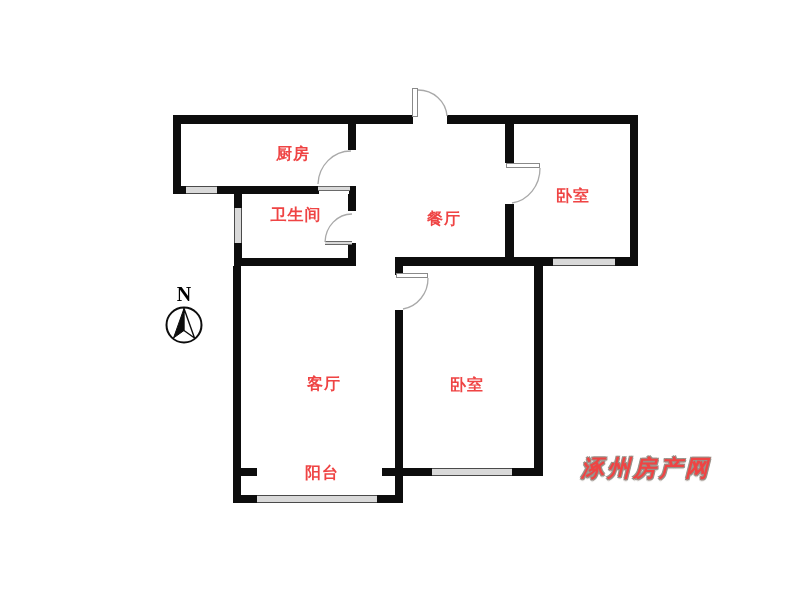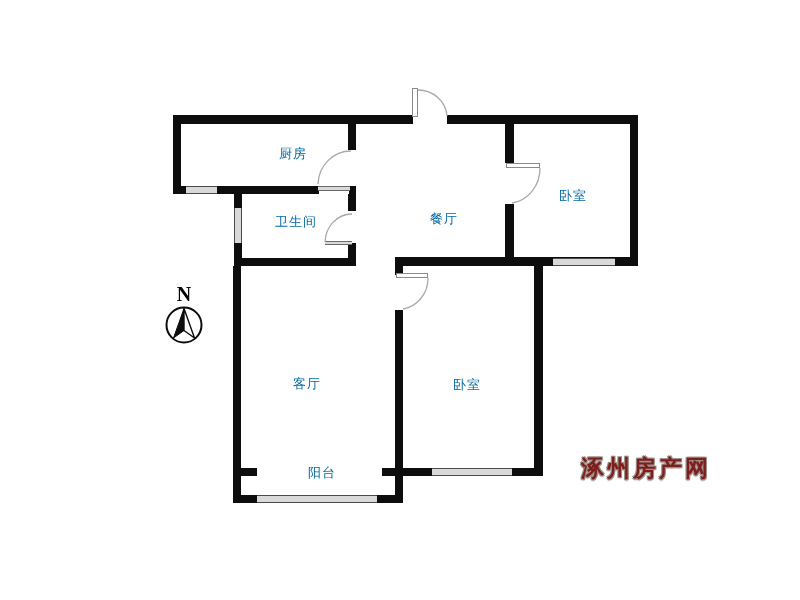--- a/index.html
+++ b/index.html
@@ -6,30 +6,31 @@
   #canvas{
     position:relative;width:800px;height:600px;background:#ffffff;overflow:hidden;
     font-family:"DejaVu Sans","Liberation Sans",sans-serif;
   }
   .wall{position:absolute;background:#0d0d0d;}
   .win-h{position:absolute;background:#d9d9d9;border-top:1px solid #4a4a4a;border-bottom:1px solid #4a4a4a;box-sizing:border-box;}
   .win-v{position:absolute;background:#d9d9d9;border-left:1px solid #4a4a4a;border-right:1px solid #4a4a4a;box-sizing:border-box;}
   .leaf-white{position:absolute;background:#ffffff;border:1px solid #8a8a8a;box-sizing:border-box;}
   .leaf-gray{position:absolute;background:#d9d9d9;border-top:1px solid #6a6a6a;border-bottom:1px solid #6a6a6a;box-sizing:border-box;}
   .room-label{
-    position:absolute;color:#0369a1;font-size:13px;letter-spacing:1px;
-    text-align:center;white-space:nowrap;line-height:16px;
+    position:absolute;color:#ef4444;font-size:16px;letter-spacing:1px;
+    text-align:center;white-space:nowrap;line-height:16px;font-weight:bold;
   }
   #arc-layer{position:absolute;left:0;top:0;width:800px;height:600px;}
   #compass{position:absolute;left:161px;top:284px;width:46px;height:64px;text-align:center;}
   #compass .n{font-family:"Liberation Serif","DejaVu Serif",serif;font-weight:bold;font-size:20px;color:#000;line-height:20px;}
   #watermark{
     position:absolute;left:518px;top:456px;width:256px;text-align:center;
-    color:#7f1d1d;font-weight:bold;
+    color:#ef4444;font-weight:bold;
     text-shadow:-1px -1px 0 #9b9189,1px -1px 0 #9b9189,-1px 1px 0 #9b9189,1px 1px 0 #9b9189,0 2px 1px rgba(155,145,137,0.55);
+    font-style:italic;
   }
   #watermark .wm1{font-size:23px;letter-spacing:3px;line-height:25px;}
   #watermark .wm2{font-size:16px;letter-spacing:0px;line-height:19px;}
 </style>
 </head>
 <body>
 
 <div id="canvas">
 
   <div class="wall" style="left:173px;top:115px;width:240px;height:9px;"></div>
@@ -69,24 +70,24 @@
 
   <svg id="arc-layer" viewBox="0 0 800 600">
     <path d="M 418 90 A 29 28 0 0 1 447 116" fill="none" stroke="#a9a9a9" stroke-width="1.3"></path>
     <path d="M 318 184 A 33 34 0 0 1 351 151" fill="none" stroke="#a9a9a9" stroke-width="1.3"></path>
     <path d="M 325 242 A 27 29 0 0 1 352 214" fill="none" stroke="#a9a9a9" stroke-width="1.3"></path>
     <path d="M 540 168 A 33 35 0 0 1 512 203" fill="none" stroke="#a9a9a9" stroke-width="1.3"></path>
     <path d="M 428 278 A 30 31 0 0 1 403 309" fill="none" stroke="#a9a9a9" stroke-width="1.3"></path>
   </svg>
 
   <div class="room-label" style="left:263px;top:146px;width:60px;">厨房</div>
-  <div class="room-label" style="left:256px;top:214px;width:80px;">卫生间</div>
+  <div class="room-label" style="left:256px;top:207px;width:80px;">卫生间</div>
   <div class="room-label" style="left:414px;top:211px;width:60px;">餐厅</div>
   <div class="room-label" style="left:543px;top:188px;width:60px;">卧室</div>
-  <div class="room-label" style="left:277px;top:376px;width:60px;">客厅</div>
+  <div class="room-label" style="left:294px;top:376px;width:60px;">客厅</div>
   <div class="room-label" style="left:437px;top:377px;width:60px;">卧室</div>
   <div class="room-label" style="left:292px;top:465px;width:60px;">阳台</div>
 
   <div id="compass">
     <div class="n">N</div>
     <svg width="46" height="42" viewBox="0 0 46 42">
       <circle cx="23" cy="21" r="17.5" fill="none" stroke="#0d0d0d" stroke-width="2"></circle>
       <polygon points="23,4.5 12.5,34 23,26.5" fill="#0d0d0d" stroke="#0d0d0d" stroke-width="1"></polygon>
       <polygon points="23,4.5 33.5,34 23,26.5" fill="#ffffff" stroke="#0d0d0d" stroke-width="1.4" stroke-linejoin="round"></polygon>
     </svg>

